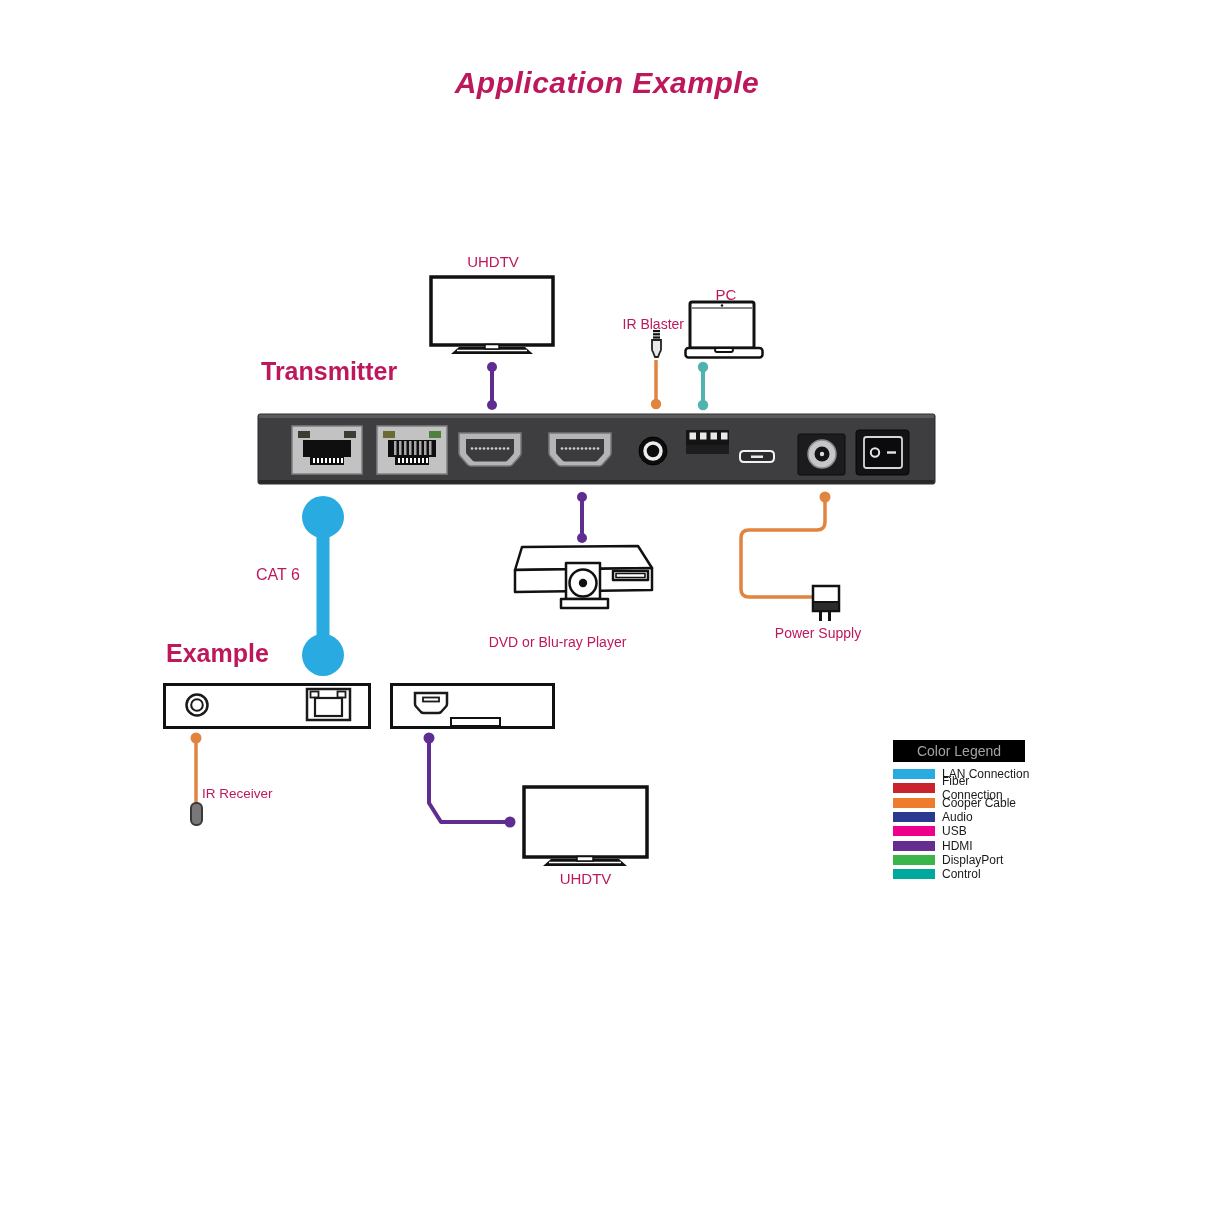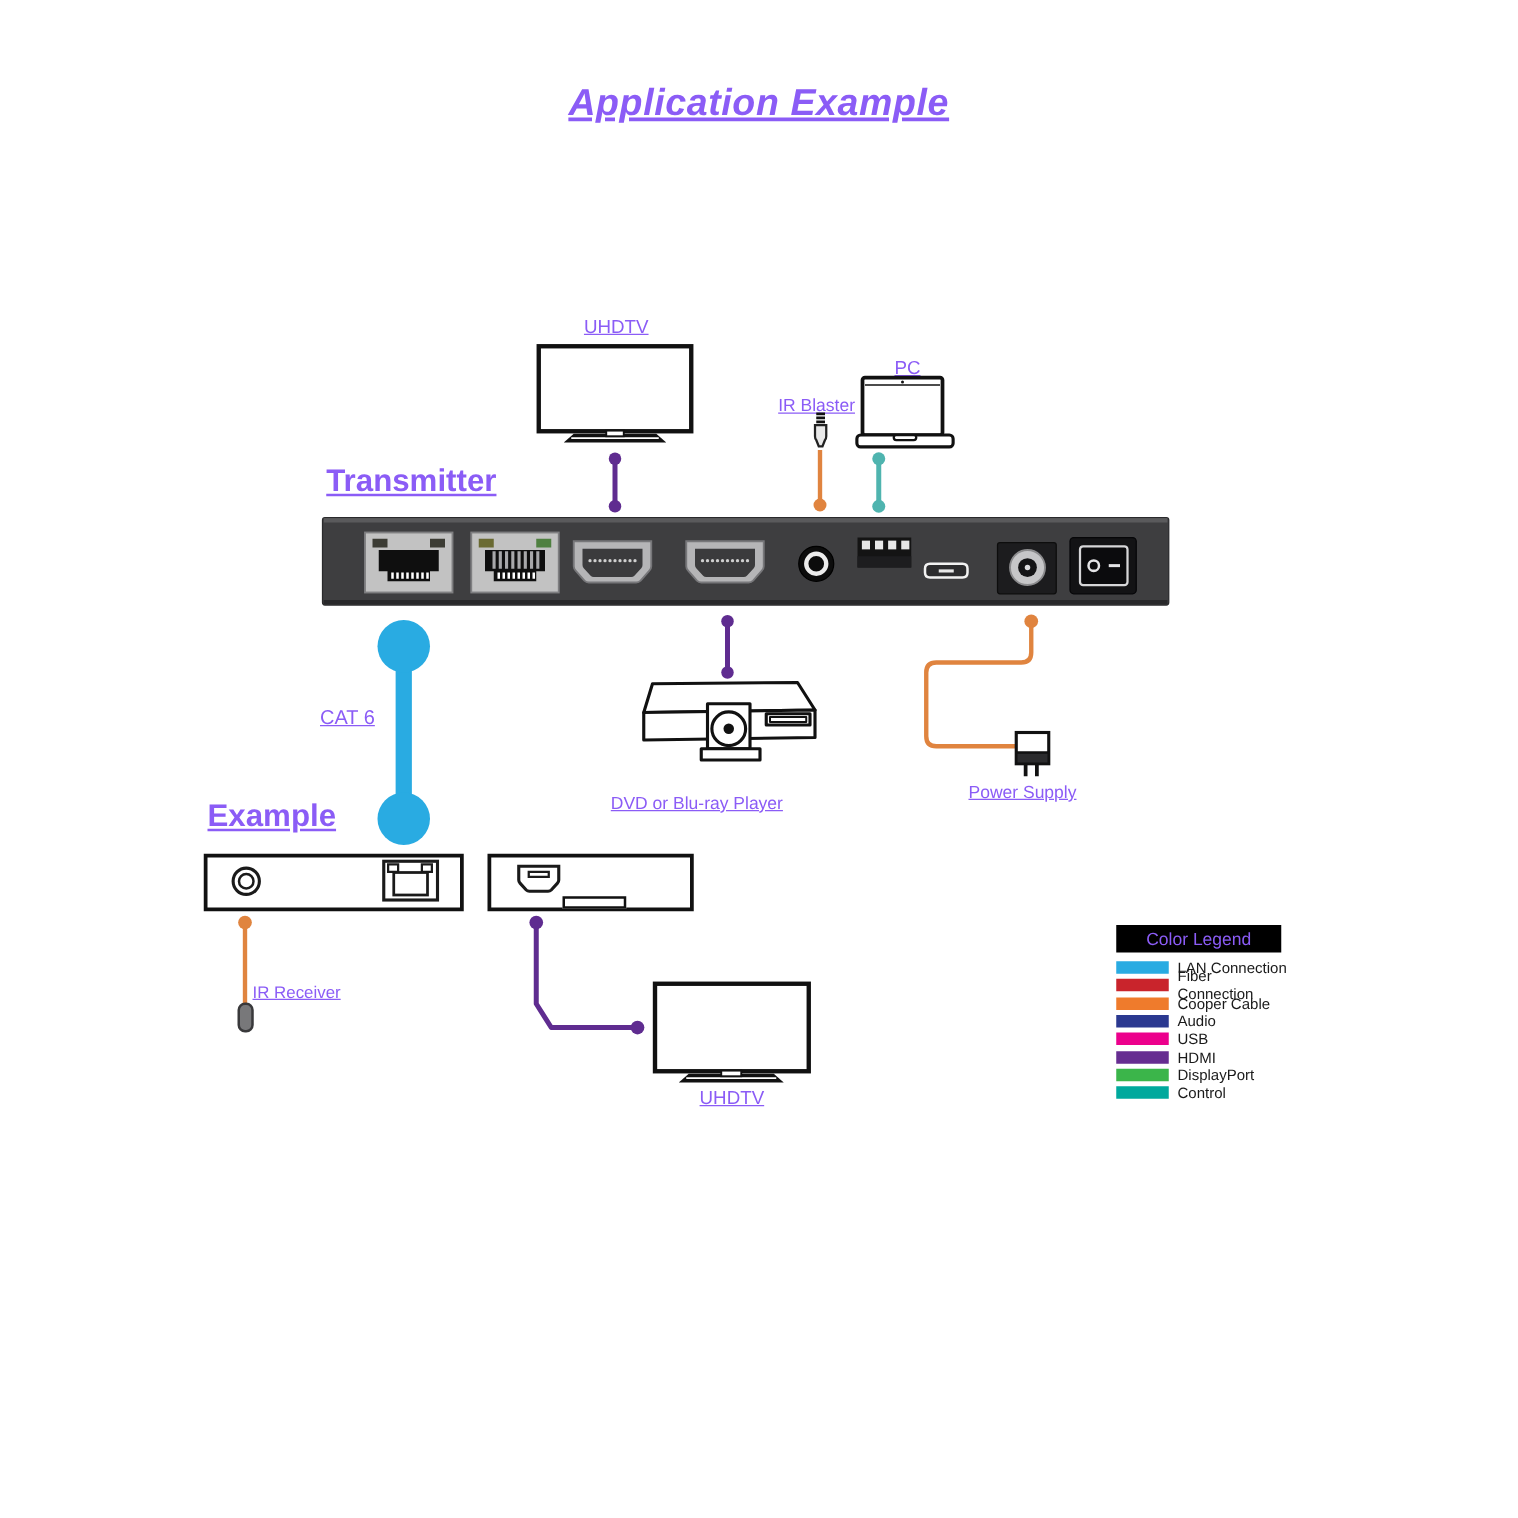--- a/index.html
+++ b/index.html
@@ -1,19 +1,19 @@
 <!DOCTYPE html>
 <html><head>
 <meta charset="utf-8">
 <style>
   html,body{margin:0;padding:0;background:#fff;}
   #canvas{position:relative;width:1214px;height:1214px;background:#fff;
           font-family:"Liberation Sans", sans-serif;color:#111;overflow:hidden;}
   .abs{position:absolute;}
-  .lbl{color:#8b5cf6;white-space:nowrap;text-decoration:underline;}
+  .lbl{color:#be185d;white-space:nowrap;}
   .ctr{text-align:center;}
   #title{left:0;right:0;top:66px;font-size:30px;font-weight:bold;font-style:italic;letter-spacing:.5px;text-align:center;}
   #model{left:0;right:0;top:125px;font-size:33px;font-weight:400;letter-spacing:.5px;text-align:center;}
   .device-label-big{font-size:25px;font-weight:bold;}
   .panel-box{background:#fff;border:3px solid #111;box-sizing:border-box;}
   .slot-rect{background:#fff;border:2.5px solid #111;box-sizing:border-box;}
   #ir-receiver-body{width:13px;height:24px;background:#78787a;border:2px solid #39393b;border-radius:6px;box-sizing:border-box;}
   #legend-header{width:132px;height:22px;font-size:14px;line-height:22px;text-align:center;}
   .legend-row{display:flex;align-items:center;height:14.3px;}
   .legend-swatch{width:42px;height:10px;flex:0 0 auto;}
@@ -62,21 +62,21 @@
     <rect x="5" y="3.2" width="7" height="2.2" fill="#111"></rect>
     <rect x="5" y="6.4" width="7" height="2.2" fill="#111"></rect>
     <path d="M4,10 h9 v9 q0,2 -1,3 l-2,5 h-3 l-2,-5 q-1,-1 -1,-3 z" fill="#e9e9e9" stroke="#222" stroke-width="1.8"></path>
   </svg>
 
   <svg class="abs" style="left:649px;top:358px;" width="14" height="54">
     <line x1="7" y1="2" x2="7" y2="46" stroke-width="3.5" style="stroke: rgb(224, 132, 63);"></line>
     <circle cx="7" cy="46" r="5.2" style="fill: rgb(224, 132, 63);"></circle>
   </svg>
 
-  <div class="abs lbl device-label-big" style="left:261px;top:371px;">Transmitter</div>
+  <div class="abs lbl device-label-big" style="left:261px;top:357px;">Transmitter</div>
 
   <svg class="abs" style="left:257px;top:411px;" width="679" height="75">
     <rect x="1" y="3" width="677" height="70" rx="2" fill="#3E3E40" stroke="#2a2a2c"></rect>
     <rect x="2" y="3.5" width="675" height="3.5" fill="#5a5a5c"></rect>
     <rect x="2" y="69" width="675" height="3.5" fill="#28282a"></rect>
     <g>
       <rect x="35" y="15" width="70" height="48" fill="#C2C2C2" stroke="#7f7f81" stroke-width="1.5"></rect>
       <rect x="41" y="20" width="12" height="7" fill="#3c3c34"></rect>
       <rect x="87" y="20" width="12" height="7" fill="#3c3c34"></rect>
       <path d="M46,29 h48 v17 h-7 v8 h-34 v-8 h-7 z" fill="#0f0f0f"></path>
@@ -259,21 +259,21 @@
 
   <svg class="abs" style="left:521px;top:784px;" width="130" height="88">
     <rect x="3" y="3" width="123" height="70" fill="#fff" stroke="#111" stroke-width="3.5"></rect>
     <polygon points="30,75 98,75 106,82 22,82" fill="#111"></polygon>
     <line x1="28" y1="78.5" x2="100" y2="78.5" stroke="#fff" stroke-width="1.5"></line>
     <rect x="56" y="72.5" width="16" height="4.5" fill="#fff" stroke="#111" stroke-width="1.5"></rect>
   </svg>
   <div class="abs lbl ctr" style="left:521px;top:870px;width:129px;font-size:15px;">UHDTV</div>
 
   <div class="abs" style="left:893px;top:740px;width:140px;">
-    <div id="legend-header" style="color: #8b5cf6; background: rgb(0, 0, 0);">Color Legend</div>
+    <div id="legend-header" style="color: #a3a3a3; background: rgb(0, 0, 0);">Color Legend</div>
     <div style="margin-top:5px;">
       <div class="legend-row">
         <span class="legend-swatch" style="background: rgb(41, 171, 226);"></span>
         <span class="legend-text">LAN Connection</span>
       </div>
       <div class="legend-row">
         <span class="legend-swatch" style="background: rgb(201, 36, 44);"></span>
         <span class="legend-text">Fiber Connection</span>
       </div>
       <div class="legend-row">

